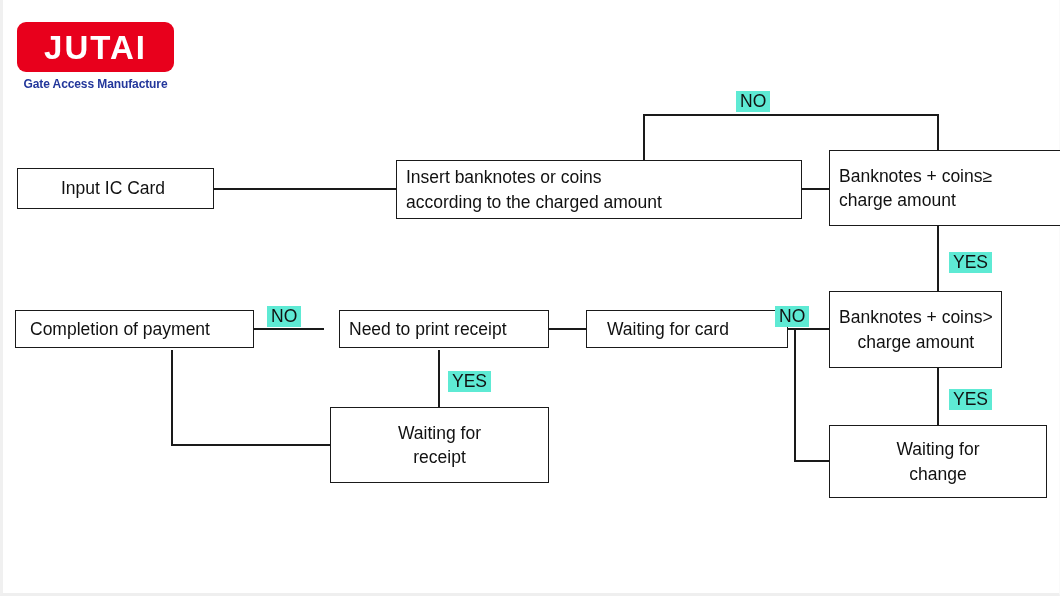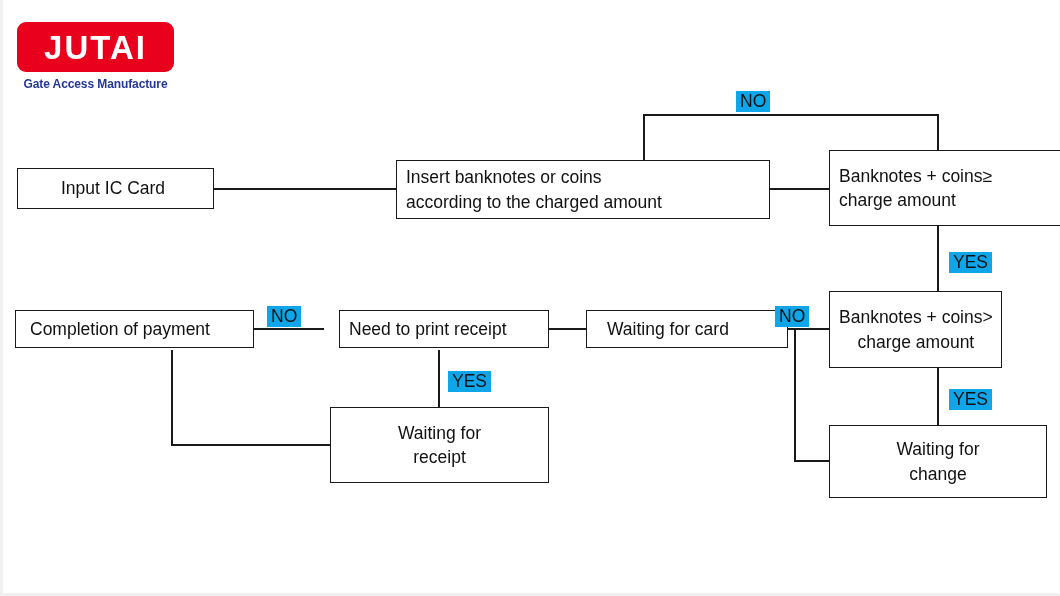--- a/index.html
+++ b/index.html
@@ -81,21 +81,21 @@
     z-index: 1;
   }
   .line.h { height: 1.8px; }
   .line.v { width: 1.8px; }
 
   
   .edge-label {
     position: absolute;
     font-size: 17.5px;
     color: #111111;
-    background: #0ea5e9;
+    background: #5eead4;
     padding: 0 4px;
     z-index: 4;
     white-space: nowrap;
   }
 </style>
 </head>
 <body>
 
 <div id="canvas">
 
@@ -136,21 +136,21 @@
   <div class="edge-label" style="left:946px; top:252px;">YES</div>
   <div class="edge-label" style="left:772px; top:306px;">NO</div>
   <div class="edge-label" style="left:946px; top:389px;">YES</div>
   <div class="edge-label" style="left:264px; top:306px;">NO</div>
   <div class="edge-label" style="left:445px; top:371px;">YES</div>
 
   <div class="node left" style="left:14px; top:168px; width:197px; height:41px;">
     <span class="node-text" style="padding-left:34px;">Input IC Card</span>
   </div>
 
-  <div class="node left" style="left:393px; top:160px; width:374px; height:59px;">
+  <div class="node left" style="left:393px; top:160px; width:406px; height:59px;">
     <span class="node-text">Insert banknotes or coins
 according to the charged amount</span>
   </div>
 
   <div class="node left" style="left:826px; top:150px; width:251px; height:76px;">
     <span class="node-text">Banknotes + coins≥
 charge amount</span>
   </div>
 
   <div class="node left" style="left:826px; top:291px; width:173px; height:77px;text-align:center;">

